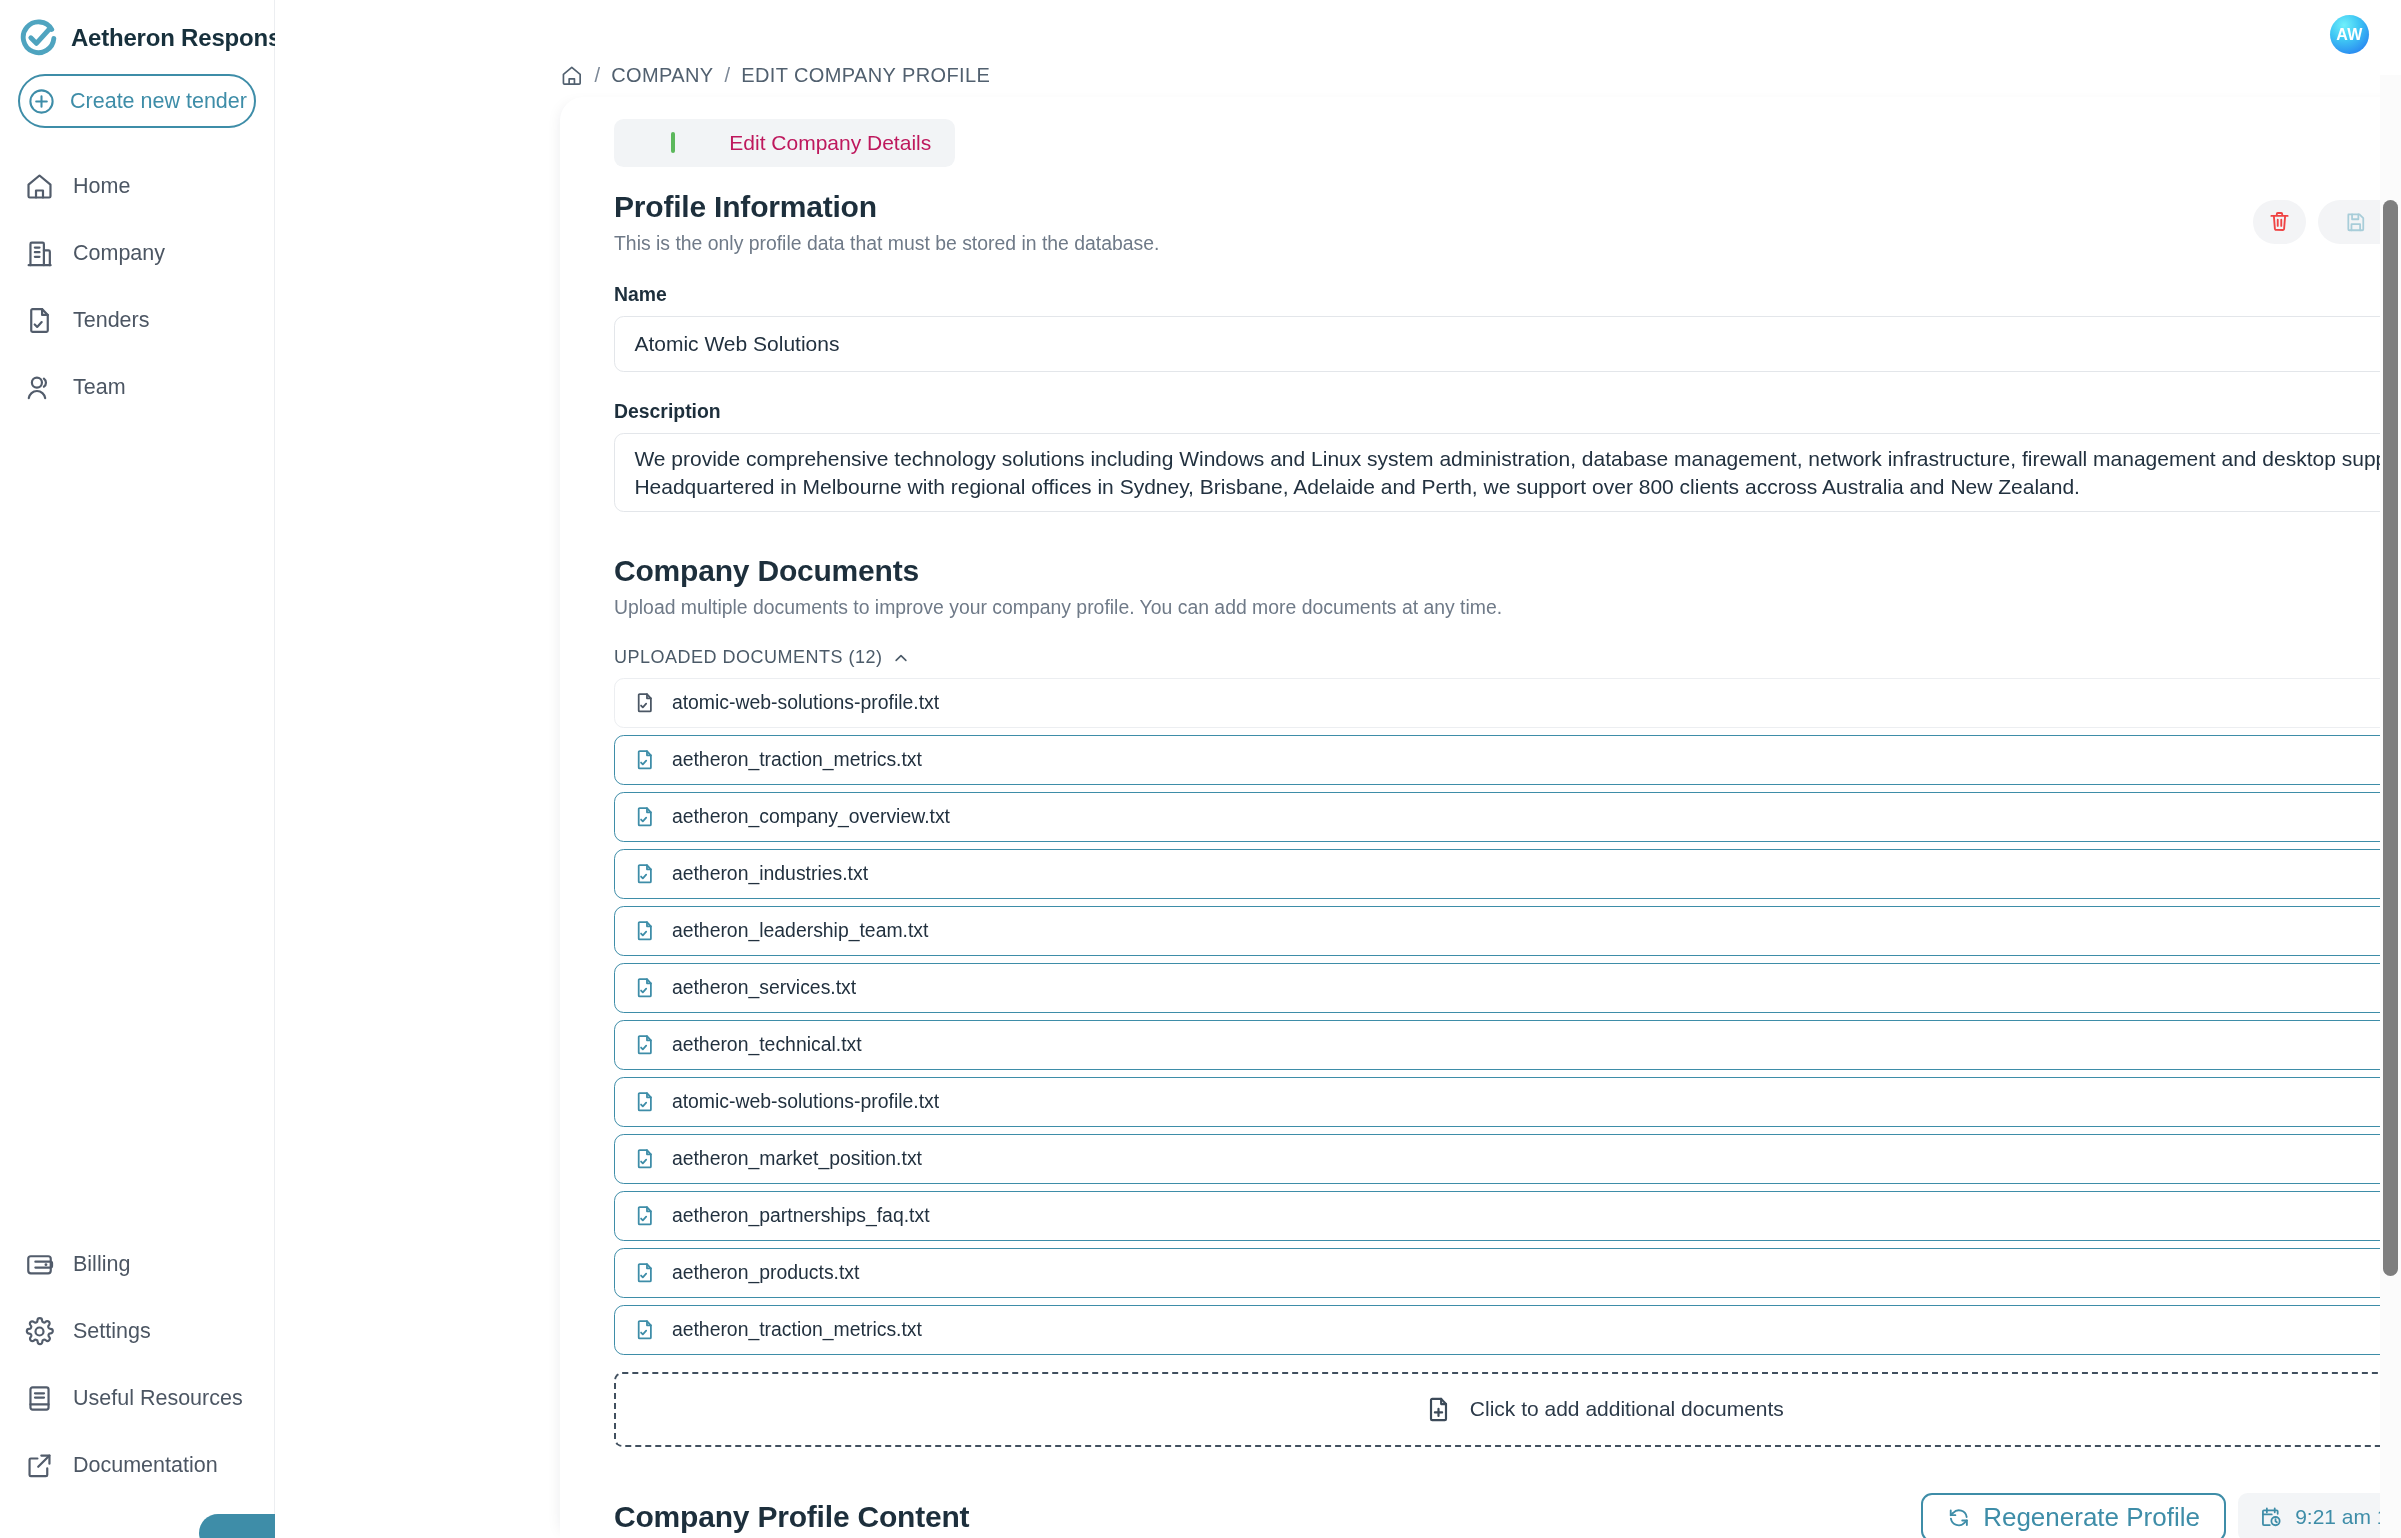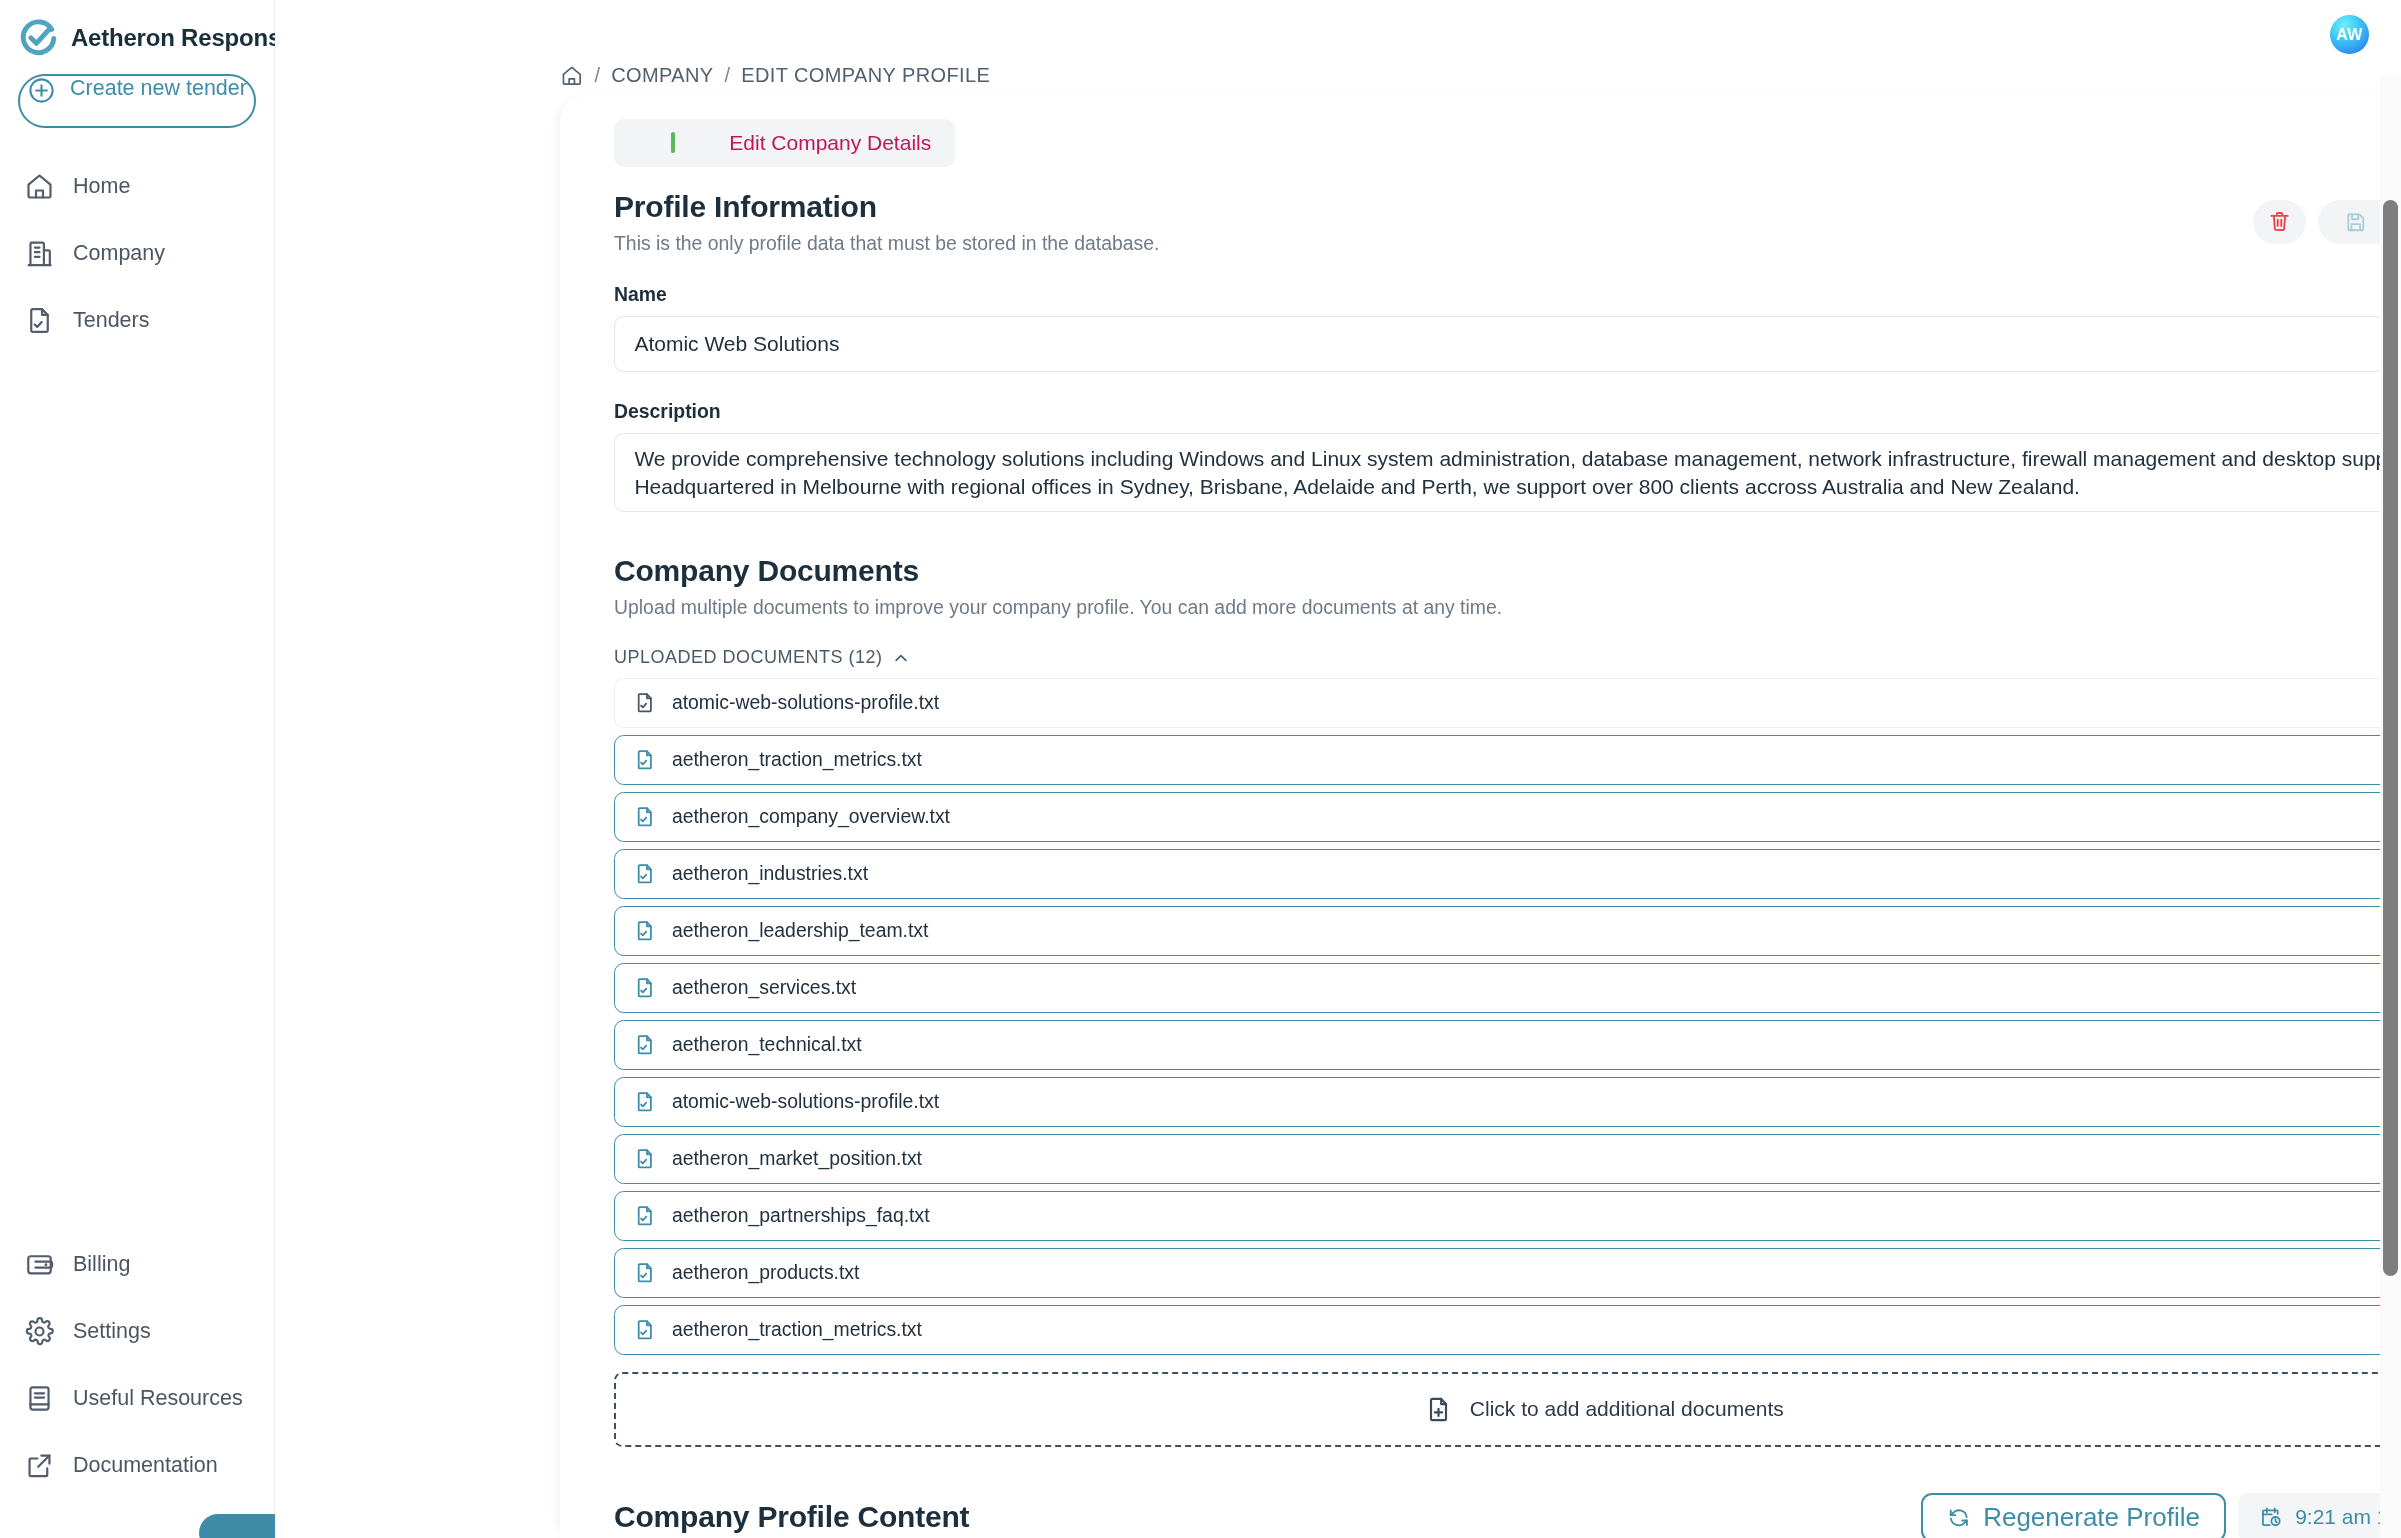--- a/index.html
+++ b/index.html
@@ -21,21 +21,21 @@
   }
   .brand { display: flex; align-items: center; gap: 12.5px; padding: 16.7px 0 0 19.4px; height: 60px; }
   .brand-logo { width: 39px; height: 39px; flex: 0 0 39px; }
   .brand-name { font-size: 24px; font-weight: 700; color: #17303c; letter-spacing: -0.2px; white-space: nowrap; }
 
   .create-btn {
     margin: 14px 18px 0 18px;
     height: 54px;
     border: 2.1px solid #3e8da8;
     border-radius: 28px;
-    display: flex; align-items: flex-start; justify-content: center; gap: 14px;
+    display: flex; align-items: center; justify-content: center; gap: 14px;
     cursor: pointer; background: #fff;
   }
   .create-btn .plus-ic { width: 29px; height: 29px; flex: 0 0 29px; }
   .create-btn span { font-size: 21.5px; color: #3e8da8; white-space: nowrap; }
 
   .nav { margin-top: 25px; }
   .nav-item {
     display: flex; align-items: center; gap: 18px;
     height: 67px; padding-left: 24px;
     cursor: pointer;
@@ -222,20 +222,30 @@
       </div>
       <div class="nav-item">
         <span class="nav-ic">
           <svg viewBox="0 0 24 24" fill="none" stroke="currentColor" stroke-width="1.7" stroke-linecap="round" stroke-linejoin="round">
             <path d="M14 3.2H6.6a1 1 0 0 0-1 1v15.6a1 1 0 0 0 1 1h10.8a1 1 0 0 0 1-1V7.7z"></path>
             <path d="M14 3.2v4.5h4.4"></path>
               <path d="M8.3 15.1l1.9 1.9 3.5-3.8"></path>
           </svg>
         </span>
         <span class="nav-lb">Tenders</span>
+      </div>
+      <div class="nav-item">
+        <span class="nav-ic">
+          <svg viewBox="0 0 24 24" fill="none" stroke="currentColor" stroke-width="1.7" stroke-linecap="round" stroke-linejoin="round">
+            <circle cx="10" cy="8.2" r="3.9"></circle>
+              <path d="M3.7 20.3a6.4 6.4 0 0 1 12.7 0"></path>
+            <path d="M15.4 5.1a3.9 3.9 0 0 1 0 6.3"></path>
+          </svg>
+        </span>
+        <span class="nav-lb">Team</span>
       </div>
     </nav>
 
     <nav class="nav-bottom">
       <div class="nav-item">
         <span class="nav-ic">
           <svg viewBox="0 0 24 24" fill="none" stroke="currentColor" stroke-width="1.7" stroke-linecap="round" stroke-linejoin="round">
             <rect x="3.3" y="5.6" width="17.4" height="13.2" rx="2"></rect>
             <path d="M3.3 9.8h11.9a1 1 0 0 1 1 1v2.6a1 1 0 0 1-1 1H3.3" transform="translate(5.5 0)"></path>
             <circle cx="17" cy="12.1" r="1.1" fill="currentColor" stroke="none"></circle>

